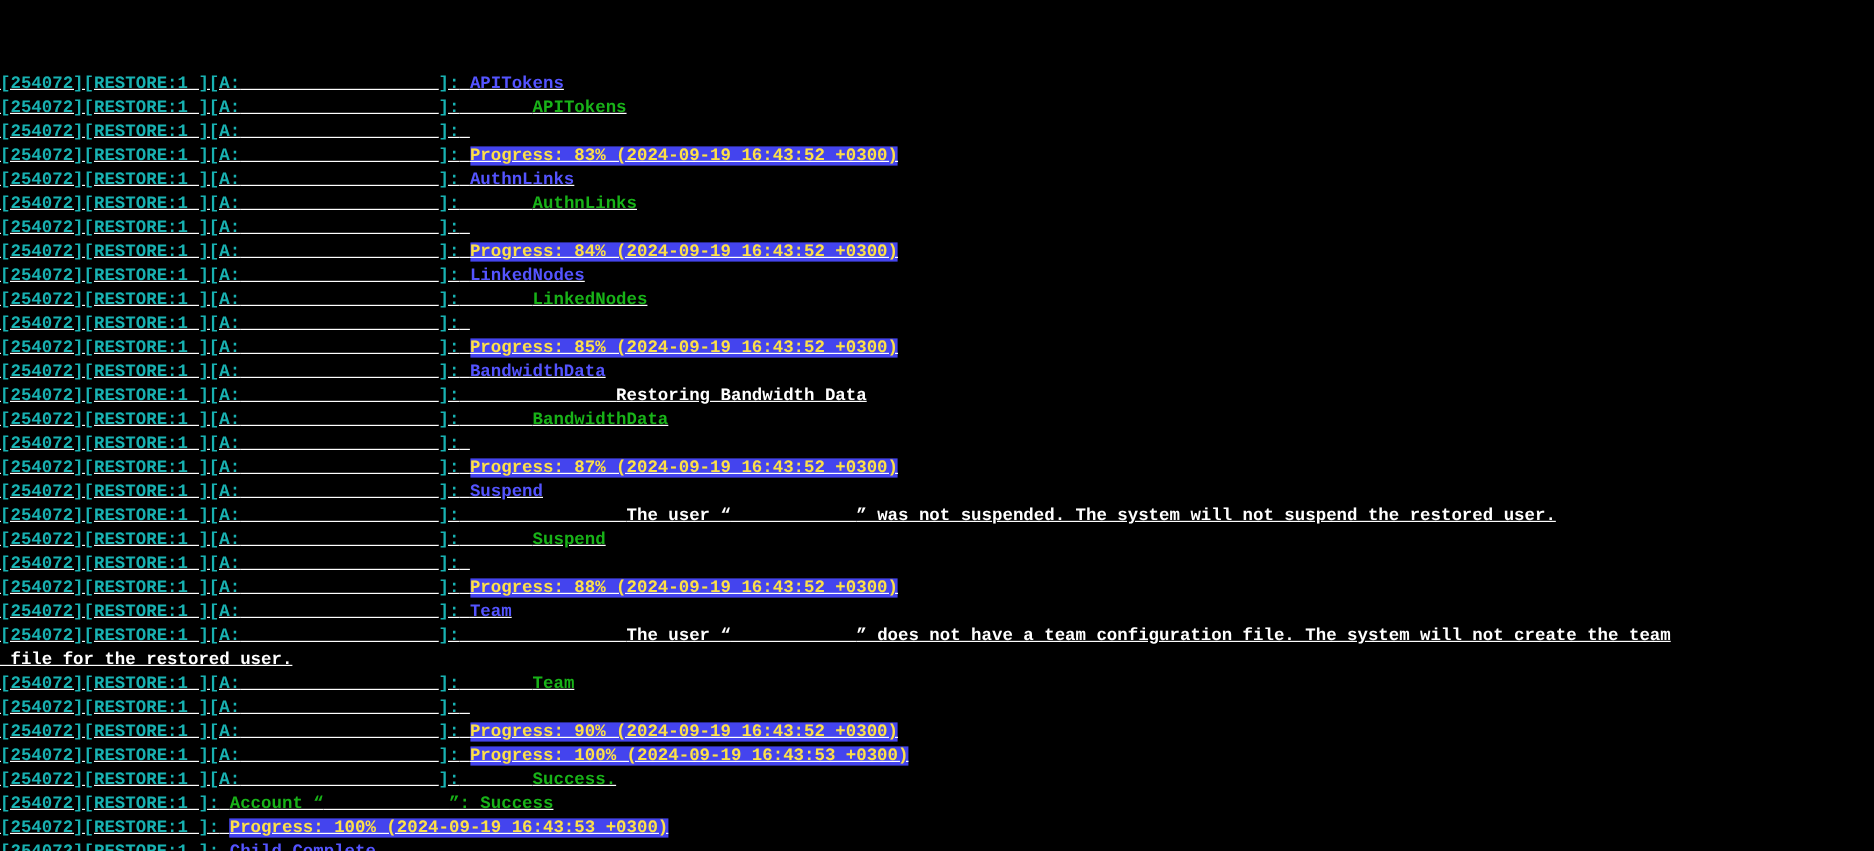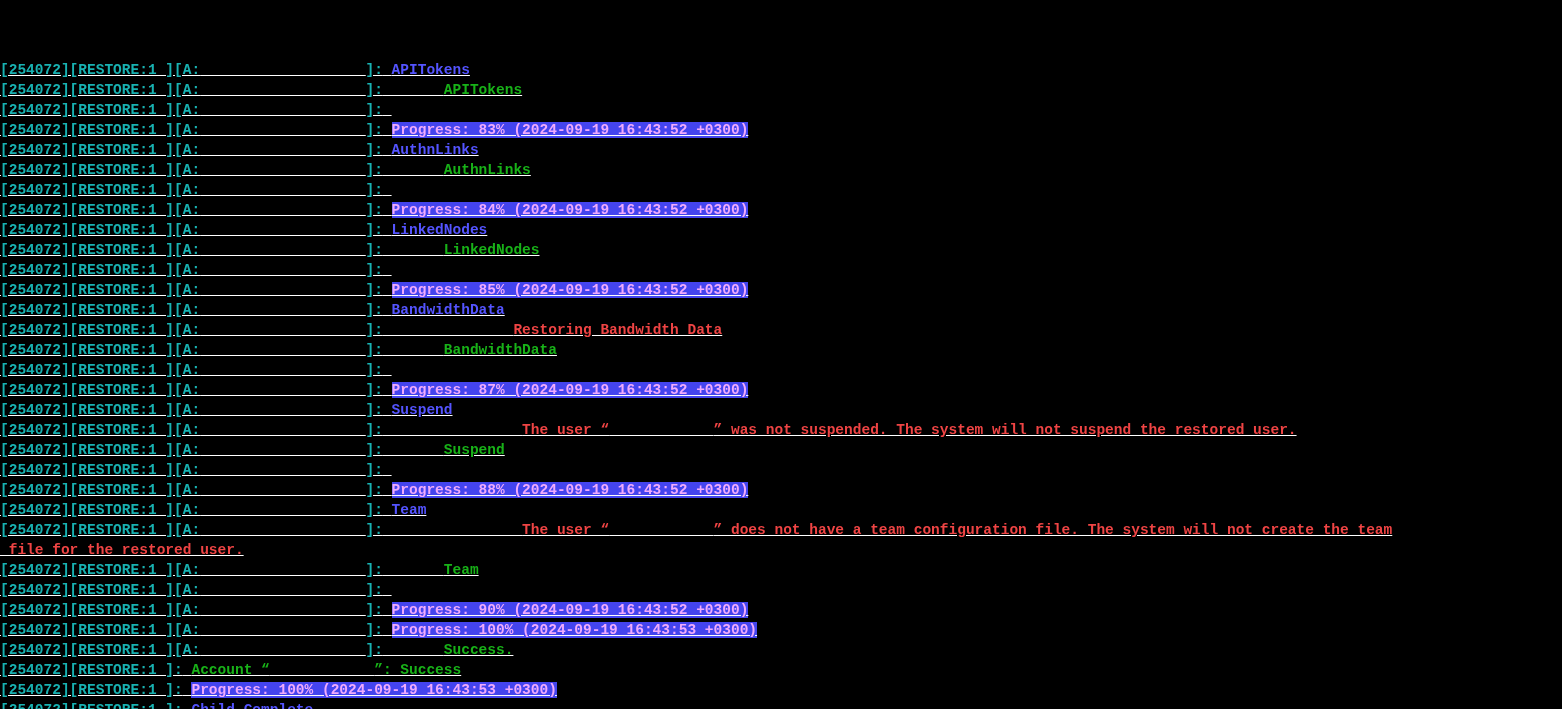--- a/index.html
+++ b/index.html
@@ -10,22 +10,22 @@
     line-height: 20px;
     margin: 0;
     padding: 0;
     white-space: pre;
     font-weight: bold;
   }
   .t { display: block; text-decoration: underline; }
   .cyan { color: #18b2b2; }
   .green { color: #18b218; }
   .blue { color: #5454ff; }
-  .white { color: #ef4444; }
-  .hi { background: #4444ee; color: #f0abfc; }
+  .white { color: #ffffff; }
+  .hi { background: #4444ee; color: #fde047; }
 </style>
 </head>
 <body>
 
 
 <div id="term"><span class="t"><span class="cyan">[254072][RESTORE:1 ][A:</span>                   <span class="cyan">]:</span> <span class="blue">APITokens</span></span><span class="t"><span class="cyan">[254072][RESTORE:1 ][A:</span>                   <span class="cyan">]:</span>       <span class="green">APITokens</span></span><span class="t"><span class="cyan">[254072][RESTORE:1 ][A:</span>                   <span class="cyan">]:</span> </span><span class="t"><span class="cyan">[254072][RESTORE:1 ][A:</span>                   <span class="cyan">]:</span> <span class="hi">Progress: 83% (2024-09-19 16:43:52 +0300)</span></span><span class="t"><span class="cyan">[254072][RESTORE:1 ][A:</span>                   <span class="cyan">]:</span> <span class="blue">AuthnLinks</span></span><span class="t"><span class="cyan">[254072][RESTORE:1 ][A:</span>                   <span class="cyan">]:</span>       <span class="green">AuthnLinks</span></span><span class="t"><span class="cyan">[254072][RESTORE:1 ][A:</span>                   <span class="cyan">]:</span> </span><span class="t"><span class="cyan">[254072][RESTORE:1 ][A:</span>                   <span class="cyan">]:</span> <span class="hi">Progress: 84% (2024-09-19 16:43:52 +0300)</span></span><span class="t"><span class="cyan">[254072][RESTORE:1 ][A:</span>                   <span class="cyan">]:</span> <span class="blue">LinkedNodes</span></span><span class="t"><span class="cyan">[254072][RESTORE:1 ][A:</span>                   <span class="cyan">]:</span>       <span class="green">LinkedNodes</span></span><span class="t"><span class="cyan">[254072][RESTORE:1 ][A:</span>                   <span class="cyan">]:</span> </span><span class="t"><span class="cyan">[254072][RESTORE:1 ][A:</span>                   <span class="cyan">]:</span> <span class="hi">Progress: 85% (2024-09-19 16:43:52 +0300)</span></span><span class="t"><span class="cyan">[254072][RESTORE:1 ][A:</span>                   <span class="cyan">]:</span> <span class="blue">BandwidthData</span></span><span class="t"><span class="cyan">[254072][RESTORE:1 ][A:</span>                   <span class="cyan">]:</span>               <span class="white">Restoring Bandwidth Data</span></span><span class="t"><span class="cyan">[254072][RESTORE:1 ][A:</span>                   <span class="cyan">]:</span>       <span class="green">BandwidthData</span></span><span class="t"><span class="cyan">[254072][RESTORE:1 ][A:</span>                   <span class="cyan">]:</span> </span><span class="t"><span class="cyan">[254072][RESTORE:1 ][A:</span>                   <span class="cyan">]:</span> <span class="hi">Progress: 87% (2024-09-19 16:43:52 +0300)</span></span><span class="t"><span class="cyan">[254072][RESTORE:1 ][A:</span>                   <span class="cyan">]:</span> <span class="blue">Suspend</span></span><span class="t"><span class="cyan">[254072][RESTORE:1 ][A:</span>                   <span class="cyan">]:</span>                <span class="white">The user “</span>            <span class="white">” was not suspended. The system will not suspend the restored user.</span></span><span class="t"><span class="cyan">[254072][RESTORE:1 ][A:</span>                   <span class="cyan">]:</span>       <span class="green">Suspend</span></span><span class="t"><span class="cyan">[254072][RESTORE:1 ][A:</span>                   <span class="cyan">]:</span> </span><span class="t"><span class="cyan">[254072][RESTORE:1 ][A:</span>                   <span class="cyan">]:</span> <span class="hi">Progress: 88% (2024-09-19 16:43:52 +0300)</span></span><span class="t"><span class="cyan">[254072][RESTORE:1 ][A:</span>                   <span class="cyan">]:</span> <span class="blue">Team</span></span><span class="t"><span class="cyan">[254072][RESTORE:1 ][A:</span>                   <span class="cyan">]:</span>                <span class="white">The user “</span>            <span class="white">” does not have a team configuration file. The system will not create the team</span></span><span class="t"><span class="white"> file for the restored user.</span></span><span class="t"><span class="cyan">[254072][RESTORE:1 ][A:</span>                   <span class="cyan">]:</span>       <span class="green">Team</span></span><span class="t"><span class="cyan">[254072][RESTORE:1 ][A:</span>                   <span class="cyan">]:</span> </span><span class="t"><span class="cyan">[254072][RESTORE:1 ][A:</span>                   <span class="cyan">]:</span> <span class="hi">Progress: 90% (2024-09-19 16:43:52 +0300)</span></span><span class="t"><span class="cyan">[254072][RESTORE:1 ][A:</span>                   <span class="cyan">]:</span> <span class="hi">Progress: 100% (2024-09-19 16:43:53 +0300)</span></span><span class="t"><span class="cyan">[254072][RESTORE:1 ][A:</span>                   <span class="cyan">]:</span>       <span class="green">Success.</span></span><span class="t"><span class="cyan">[254072][RESTORE:1 ]:</span> <span class="green">Account “</span>            <span class="green">”: Success</span></span><span class="t"><span class="cyan">[254072][RESTORE:1 ]:</span> <span class="hi">Progress: 100% (2024-09-19 16:43:53 +0300)</span></span><span class="t"><span class="cyan">[254072][RESTORE:1 ]:</span> <span class="blue">Child Complete</span></span></div>
 
 
 
 </body></html>

